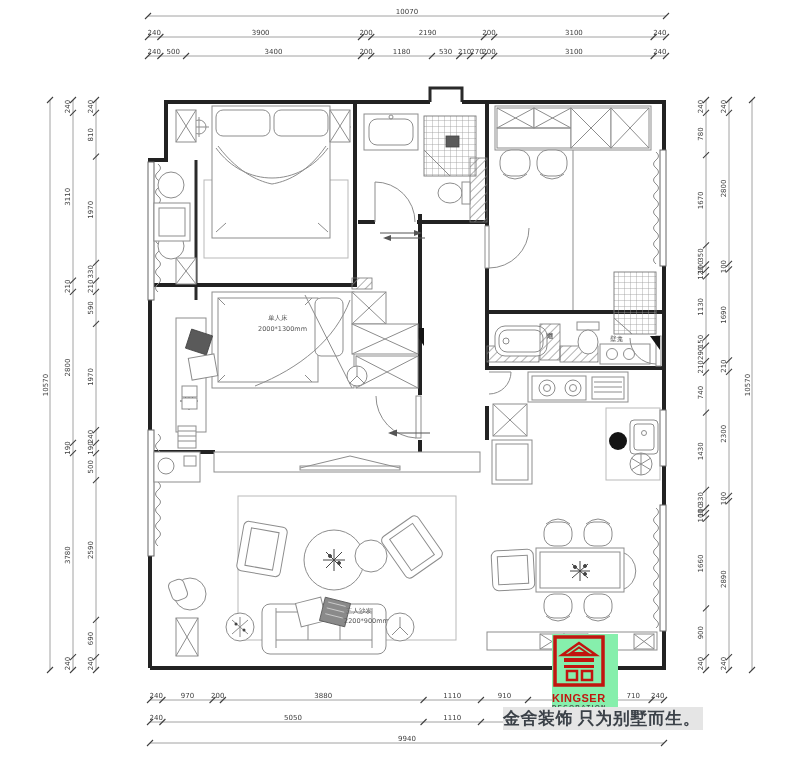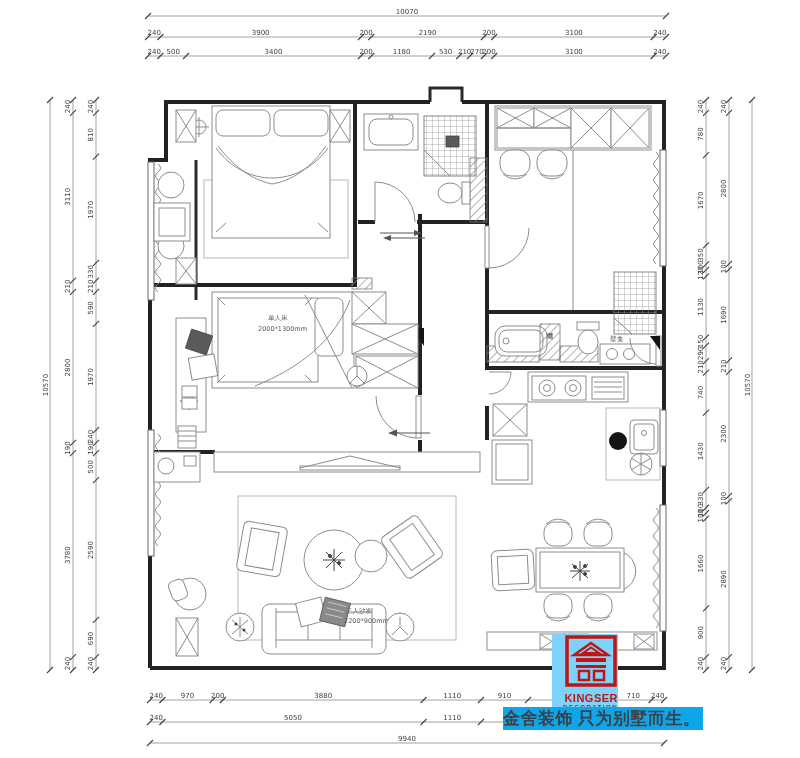--- a/index.html
+++ b/index.html
@@ -14,24 +14,24 @@
   .dark{fill:#5a5a5a;stroke:#444;stroke-width:0.8;}
   .win{stroke:#666;stroke-width:1;fill:#fff;}
   .xline{stroke:#8d8d8d;stroke-width:1;}
   .dim-line{stroke:#8a8a8a;stroke-width:0.8;}
   .tick{stroke:#3f3f3f;stroke-width:1.1;}
   text.dim{font:7px "DejaVu Sans",sans-serif;fill:#3d3d3d;}
   text.lbl{font:6.5px "DejaVu Sans",sans-serif;fill:#555;}
   text.vlbl{font:6.5px "DejaVu Sans",sans-serif;fill:#555;writing-mode:vertical-rl;}
   .hatch{fill:url(#diag);stroke:#777;stroke-width:0.8;}
   .tile{fill:url(#grid);stroke:#777;stroke-width:0.9;}
-  .logo{position:absolute;left:552px;top:634px;width:66px;background:#7dd3fc;text-align:right;z-index:5;}
+  .logo{position:absolute;left:552px;top:634px;width:66px;background:#86efac;text-align:left;z-index:5;}
   .logo .brand{font:bold 11px "Liberation Sans",sans-serif;letter-spacing:0.5px;color:#c2150f;line-height:11px;margin-top:1px;}
   .logo .sub{font:bold 6px "Liberation Sans",sans-serif;letter-spacing:1.5px;color:#4a4a4a;line-height:7px;}
-  .tagline{position:absolute;left:503px;top:707px;width:200px;background:#0ea5e9;z-index:5;
+  .tagline{position:absolute;left:503px;top:707px;width:200px;background:#e5e5e5;z-index:5;
            font:bold 17px "Liberation Serif",serif;color:#3b4148;letter-spacing:0.5px;white-space:nowrap;}
 </style>
 </head>
 <body>
 
 <div id="canvas">
 
 <svg id="plan" width="800" height="758" viewBox="0 0 800 758">
   <defs>
     <pattern id="diag" width="6" height="6" patternUnits="userSpaceOnUse" patternTransform="rotate(45)">

